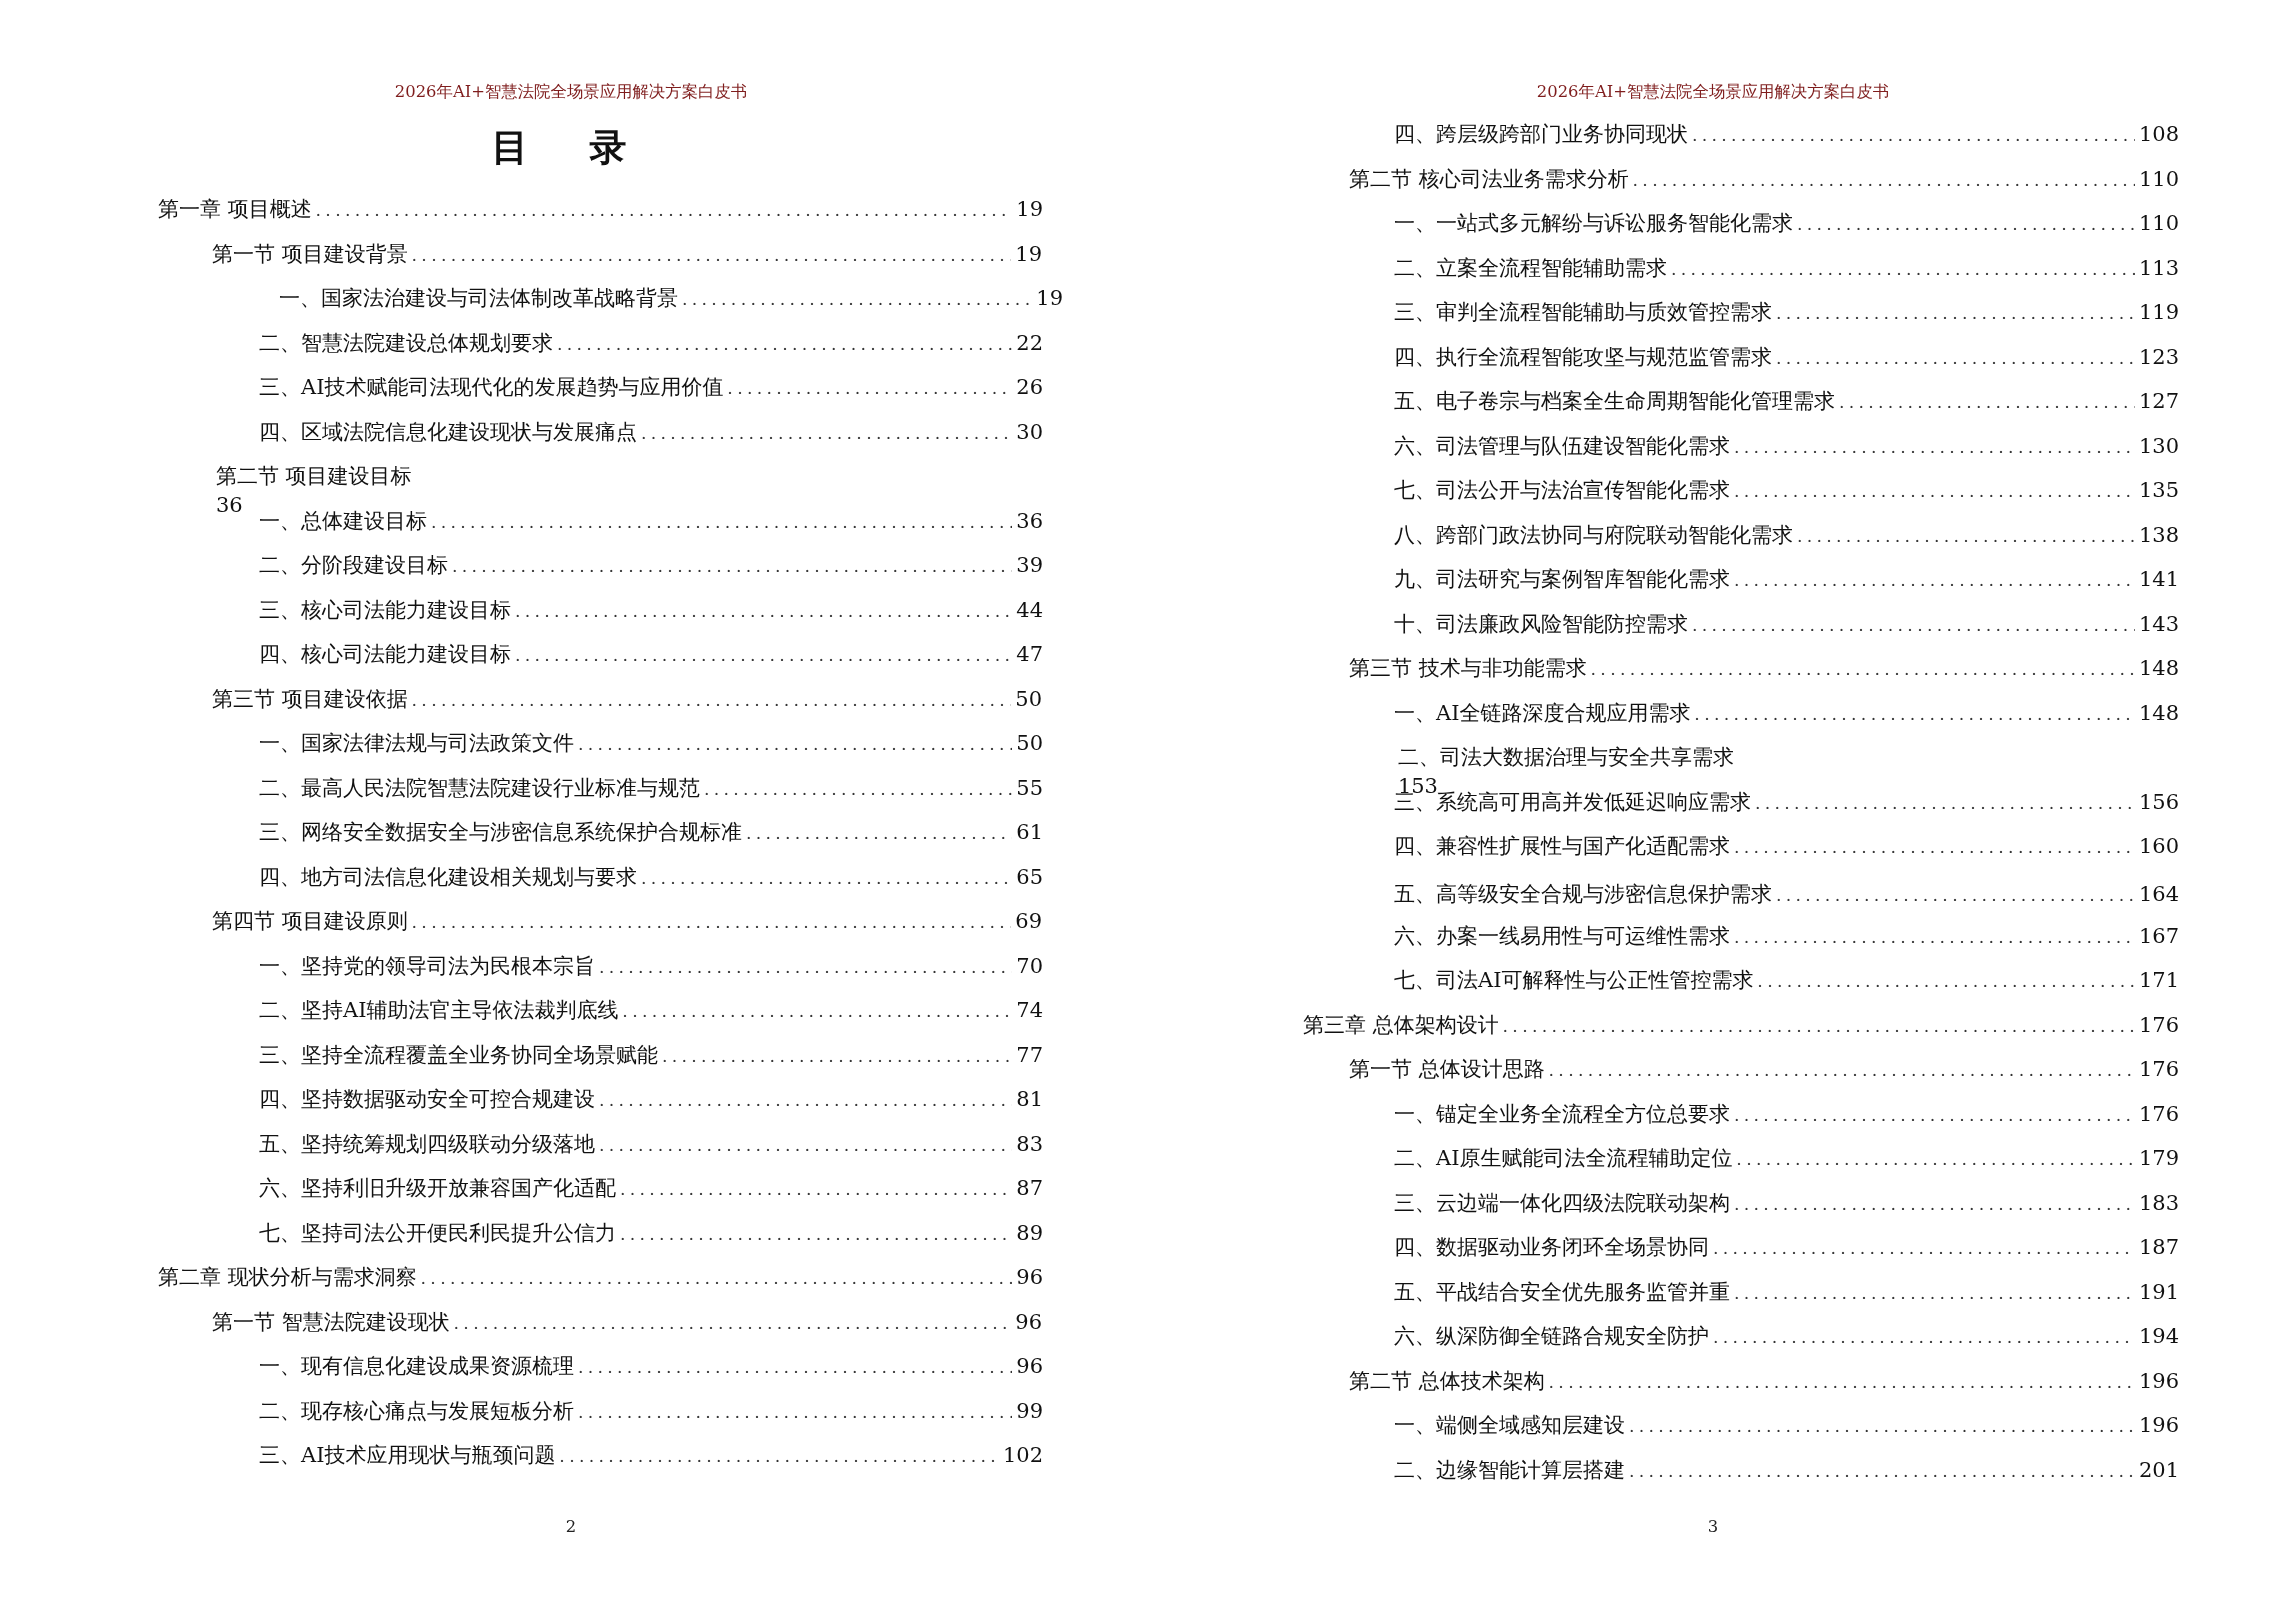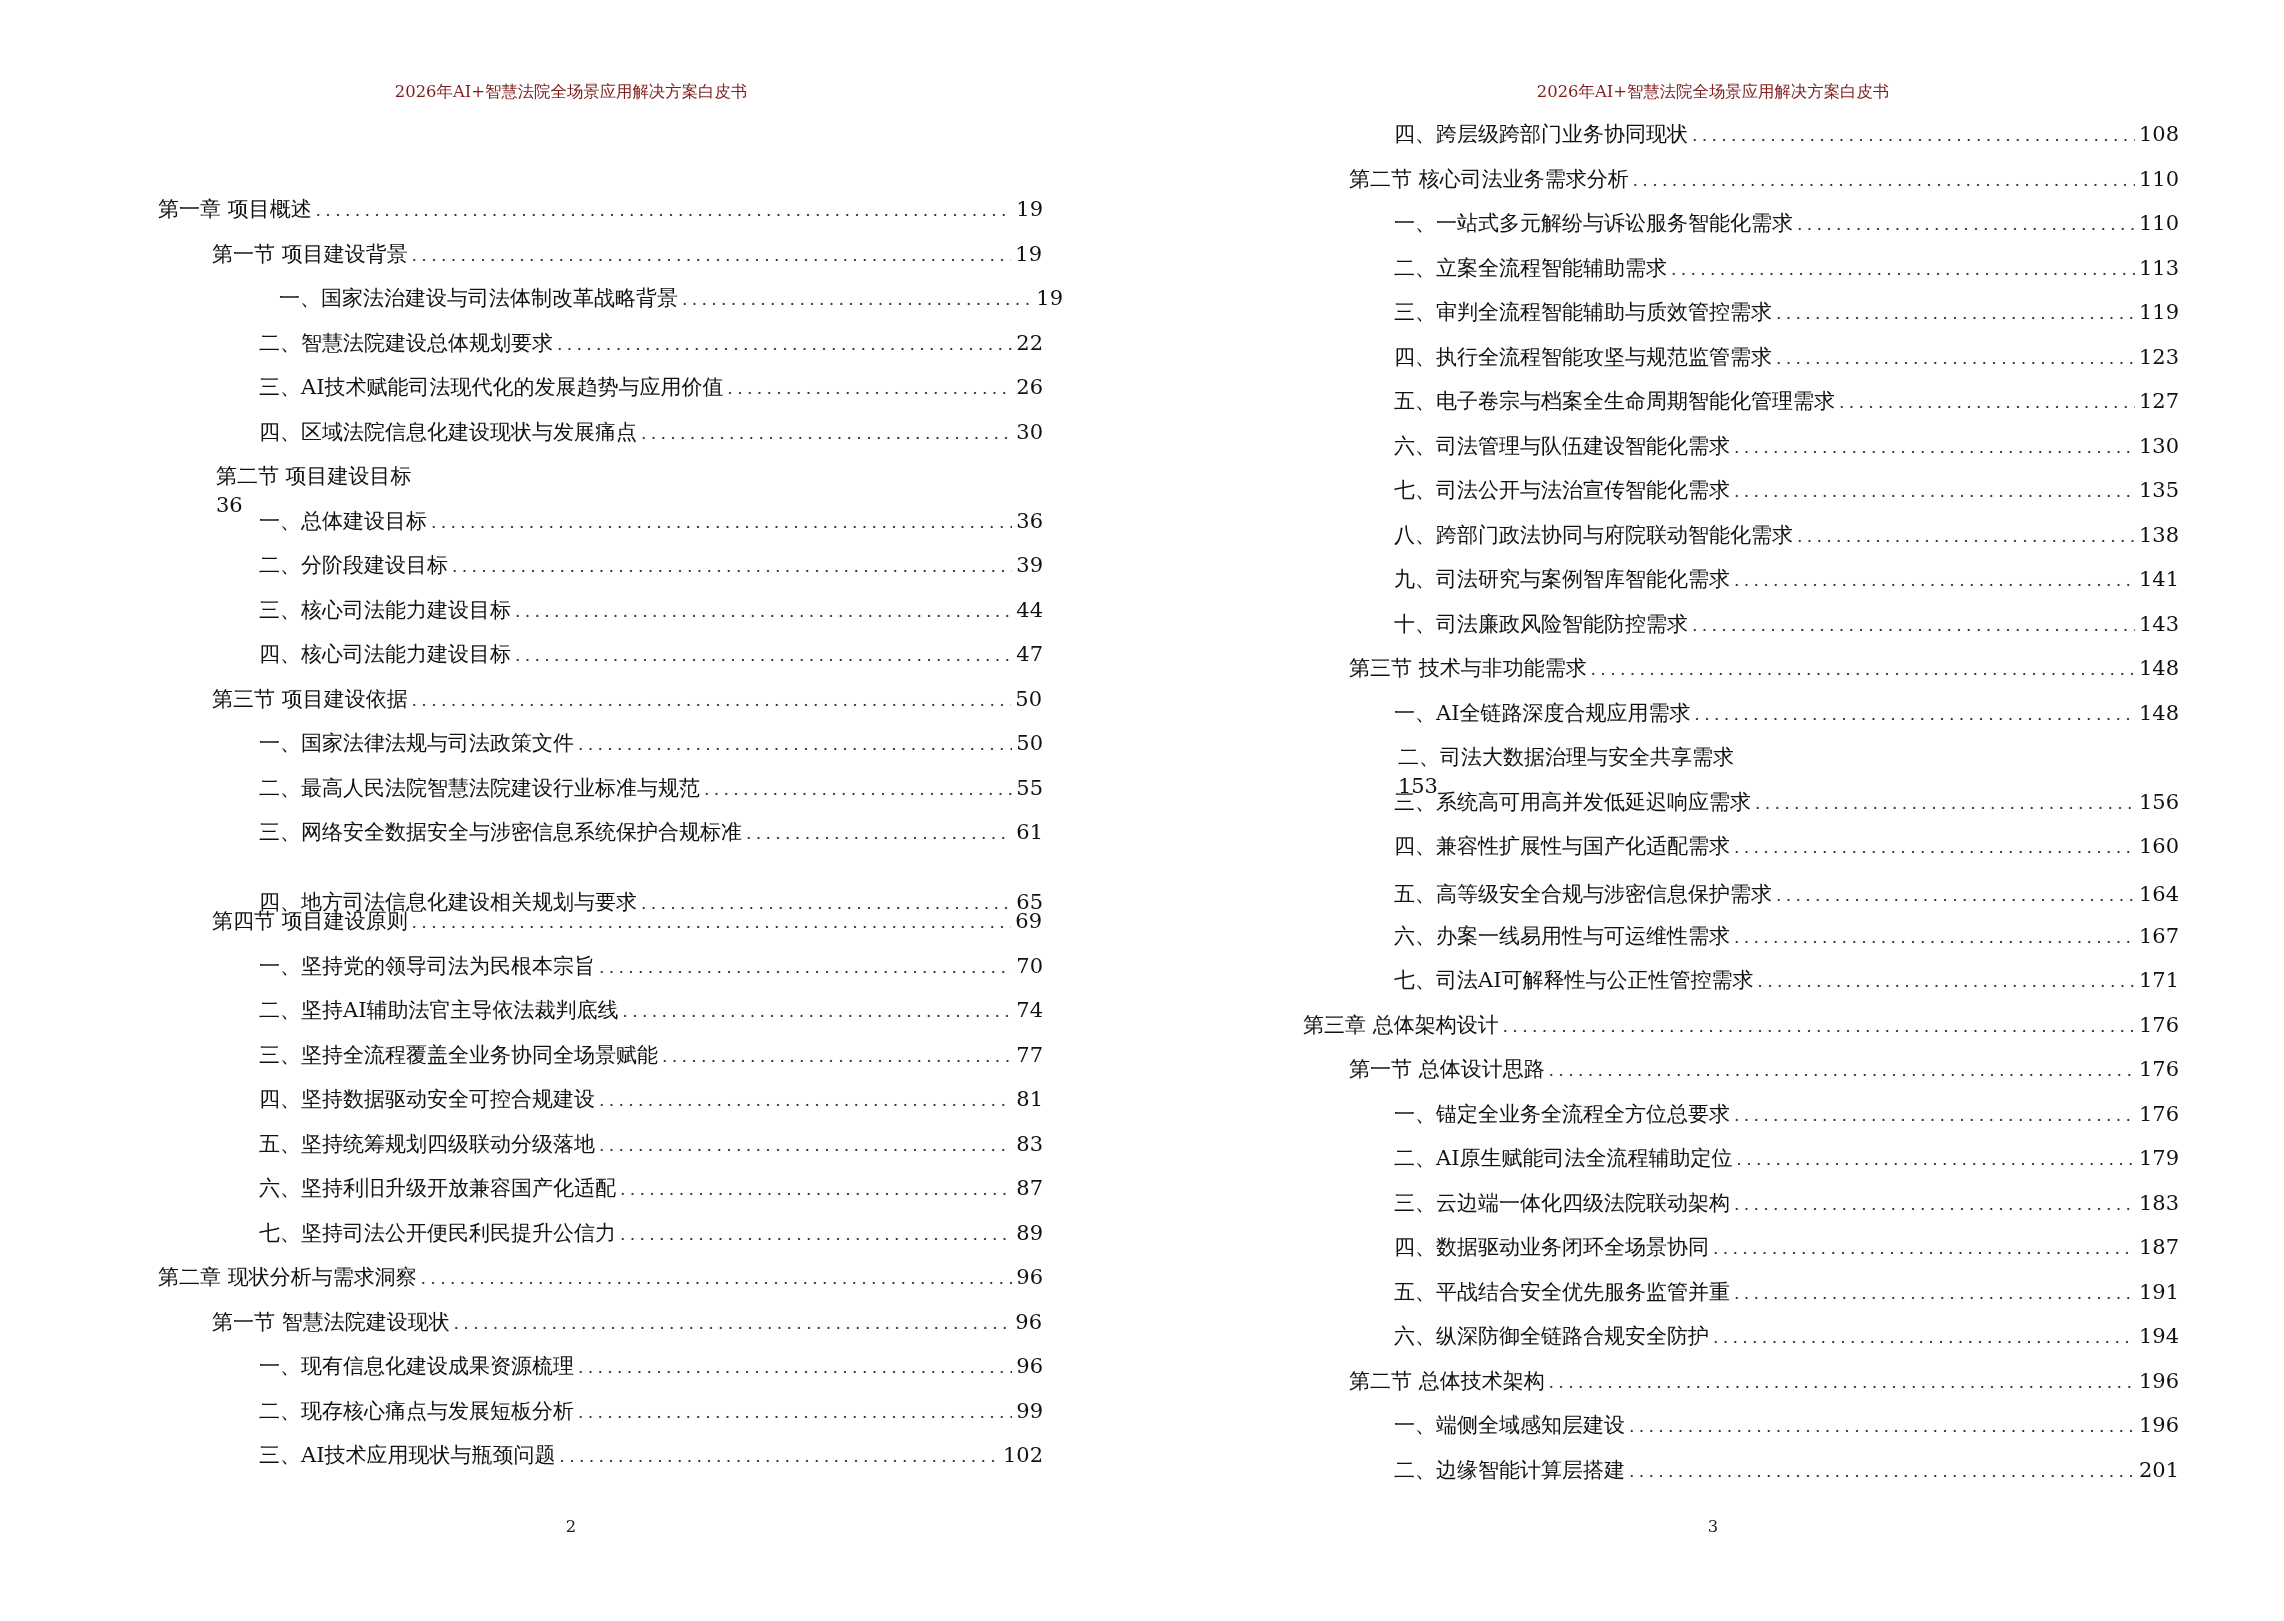--- a/index.html
+++ b/index.html
@@ -20,20 +20,21 @@
          letter-spacing: 4.3px; font-size: 17.3px; }
   .toc-row .leader::before { content: "........................................................................................................................................................................................................................................................................................................"; }
   .toc-row .pg { flex: 0 0 auto; }
   .page-number { position: absolute; top: 1517px; width: 100%; text-align: center; font-size: 16.4px; color: #222; }
 </style>
 </head>
 <body>
 
 <div class="page left">
   <div class="running-header">2026年AI+智慧法院全场景应用解决方案白皮书</div>
+  <div class="toc-title">目 录</div>
   <ul class="toc" id="toc-left">
       <li class="toc-row" style="left: 158px; width: 885px; top: 195px;">
         <span class="label">第一章 项目概述</span>
         <span class="leader"></span>
         <span class="pg">19</span>
       </li>
       <li class="toc-row" style="left: 212px; width: 830px; top: 240px;">
         <span class="label">第一节 项目建设背景</span>
         <span class="leader"></span>
         <span class="pg">19</span>
@@ -96,21 +97,21 @@
       <li class="toc-row" style="left: 259px; width: 784px; top: 774px;">
         <span class="label">二、最高人民法院智慧法院建设行业标准与规范</span>
         <span class="leader"></span>
         <span class="pg">55</span>
       </li>
       <li class="toc-row" style="left: 259px; width: 784px; top: 818px;">
         <span class="label">三、网络安全数据安全与涉密信息系统保护合规标准</span>
         <span class="leader"></span>
         <span class="pg">61</span>
       </li>
-      <li class="toc-row" style="left: 259px; width: 784px; top: 888px; justify-content: flex-end;">
+      <li class="toc-row" style="left: 259px; width: 784px; top: 863px; justify-content: flex-end;">
         <span class="label">四、地方司法信息化建设相关规划与要求</span>
         <span class="leader"></span>
         <span class="pg">65</span>
       </li>
       <li class="toc-row" style="left: 212px; width: 830px; top: 907px;">
         <span class="label">第四节 项目建设原则</span>
         <span class="leader"></span>
         <span class="pg">69</span>
       </li>
       <li class="toc-row" style="left: 259px; width: 784px; top: 952px;">

